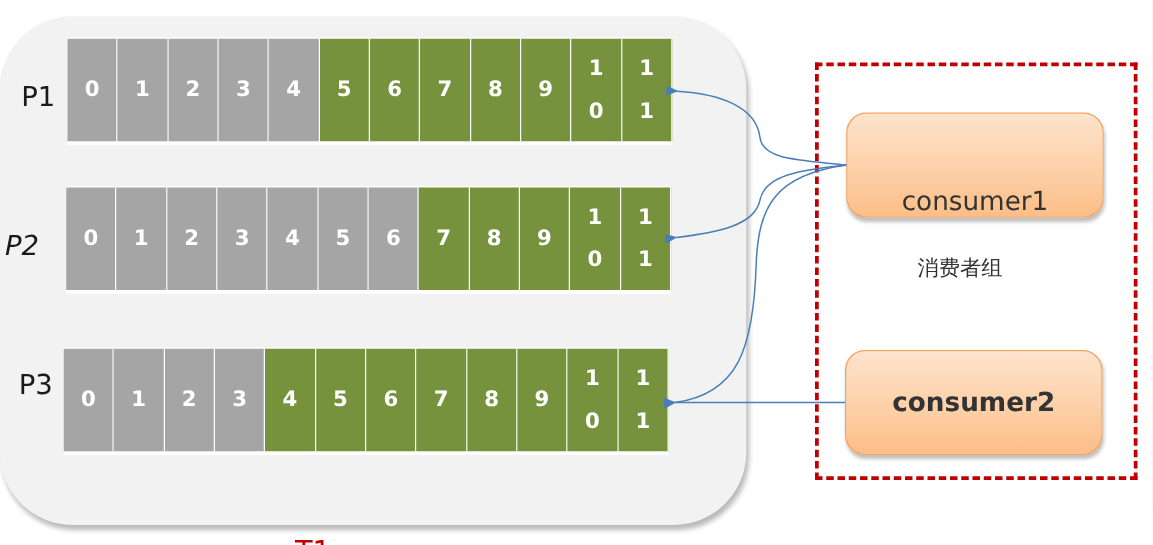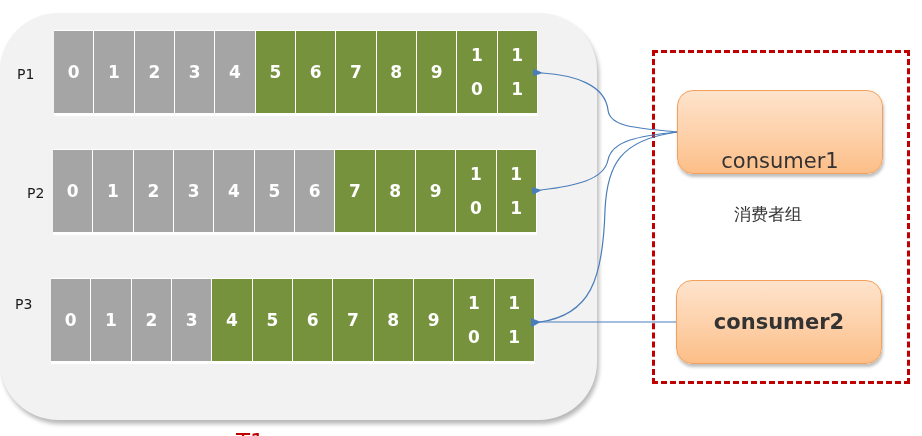--- a/index.html
+++ b/index.html
@@ -22,21 +22,21 @@
       border-right: 1.5px solid #ffffff;
       display: flex; align-items: center; justify-content: center;
       color: #ffffff; font-weight: bold; font-size: 17px;
       font-family: "DejaVu Sans", sans-serif;
       flex-direction: column; line-height: 26px; text-align: center;
     }
     .cell.consumed { background: #a5a5a5; }
     .cell.pending { background: #77923c; }
     .cell .two { display: flex; flex-direction: column; gap: 8px; }
     .plabel {
-      position: absolute; font-size: 14px; color: #1a1a1a;
+      position: absolute; font-size: 22px; color: #1a1a1a;
       font-family: "DejaVu Sans", sans-serif;
     }
     .topic-label {
       position: absolute; left: 236px; top: 381px; color: #c00000;
       font-size: 23px; font-family: "DejaVu Sans", sans-serif; margin-top: 48px;
     }
     .group-box {
       position: absolute; left: 652px; top: 50px; width: 258px; height: 334px;
       border: 3px dashed #c00000; box-sizing: border-box;
     }
@@ -78,21 +78,21 @@
       </div>
     </div>
     <div class="cell pending" style="background: rgb(119, 146, 60);">
       <div class="two">
         <span>1</span>
         <span>1</span>
       </div>
     </div>
   </div>
 
-<span class="plabel" style="left:27px; top:185px;">P2</span>
+<span class="plabel" style="left:4px; top:185px;font-style:italic;">P2</span>
 <div class="row" id="row1" style="left:53px; top:149px;">
     <div class="cell consumed" style="background: rgb(165, 165, 165);">0</div>
     <div class="cell consumed" style="background: rgb(165, 165, 165);">1</div>
     <div class="cell consumed" style="background: rgb(165, 165, 165);">2</div>
     <div class="cell consumed" style="background: rgb(165, 165, 165);">3</div>
     <div class="cell consumed" style="background: rgb(165, 165, 165);">4</div>
     <div class="cell consumed" style="background: rgb(165, 165, 165);">5</div>
     <div class="cell consumed" style="background: rgb(165, 165, 165);">6</div>
     <div class="cell pending" style="background: rgb(119, 146, 60);">7</div>
     <div class="cell pending" style="background: rgb(119, 146, 60);">8</div>

